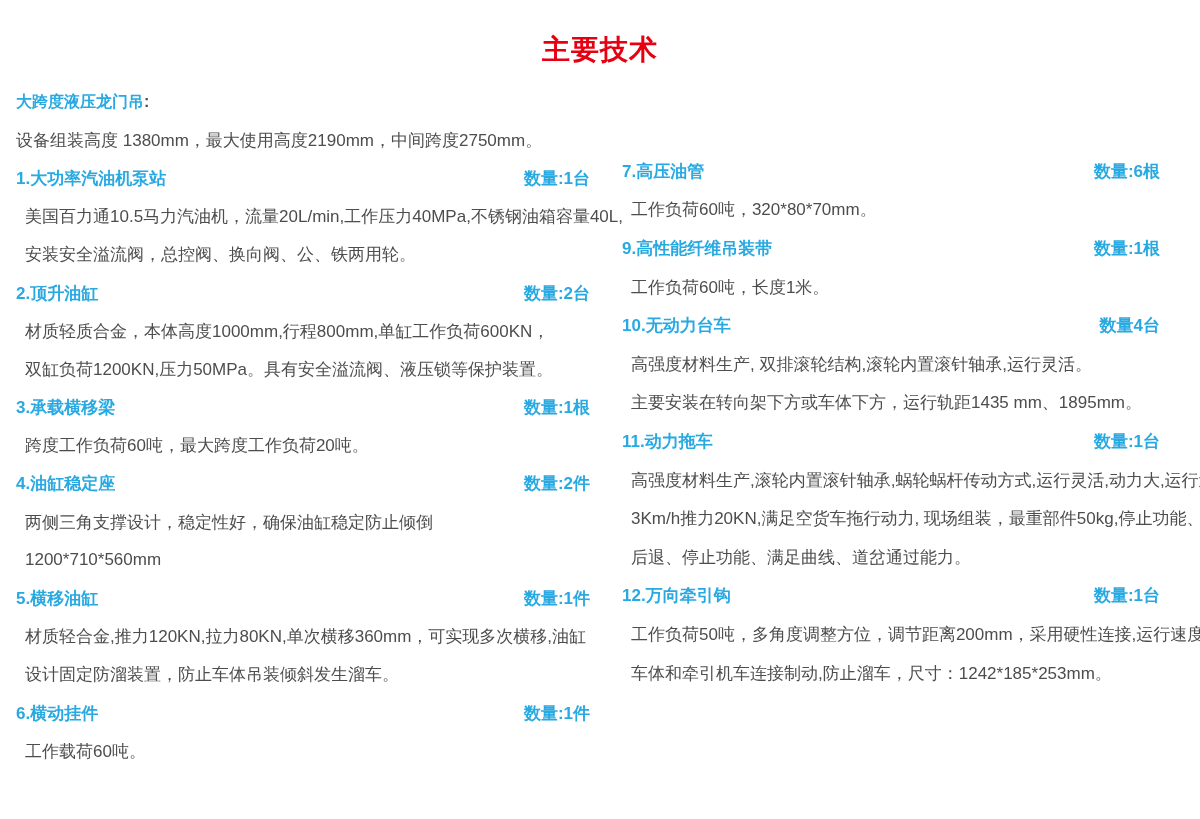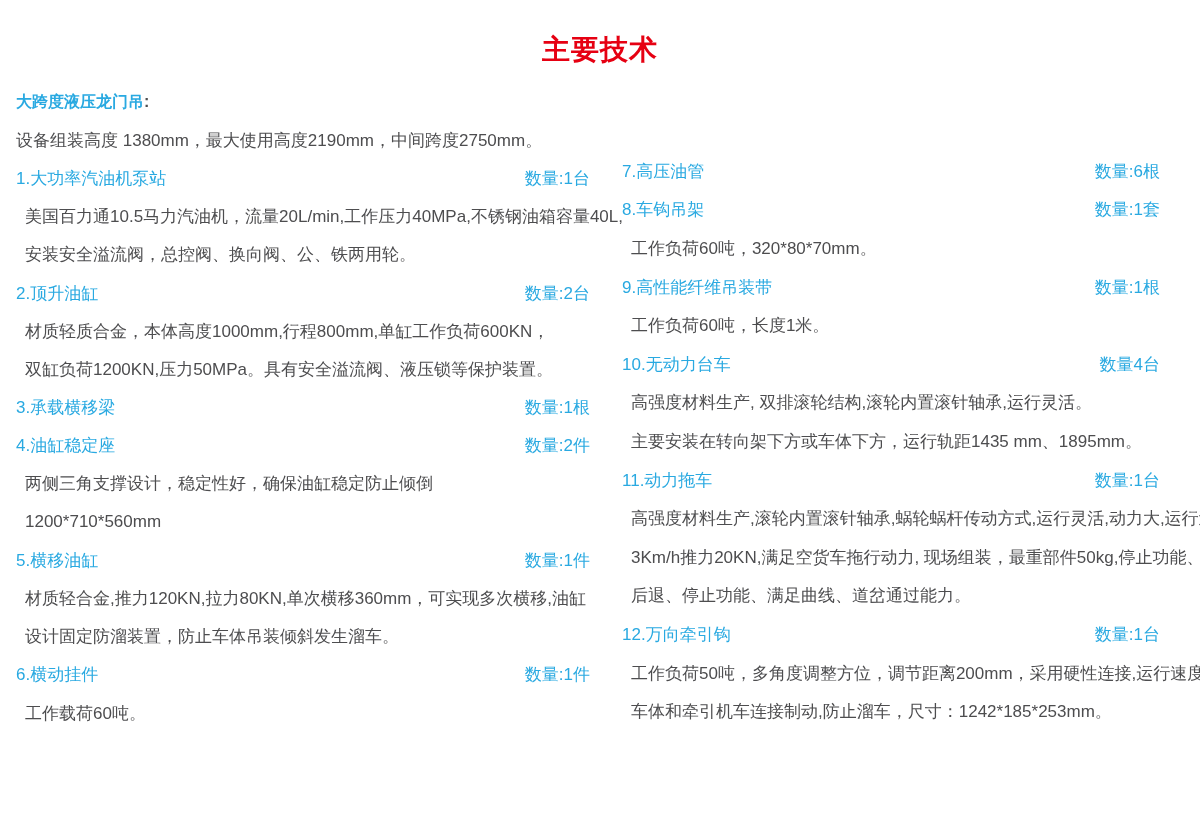--- a/index.html
+++ b/index.html
@@ -44,21 +44,21 @@
     font-size: 17px;
     padding-left: 9px;
     white-space: nowrap;
   }
   .intro-text { padding-left: 0; }
 
   .sec-head { justify-content: space-between; }
   .sec-title, .sec-qty {
     color: var(--blue);
     font-size: 17px;
-    font-weight: normal;
+    font-weight: bold;
     white-space: nowrap;
   }
 </style>
 </head>
 <body>
 
 <div class="page">
 
   <h1 class="page-title">主要技术</h1>
 
@@ -85,20 +85,21 @@
       </div>
       <div class="row body-line">材质轻质合金，本体高度1000mm,行程800mm,单缸工作负荷600KN，</div>
         <div class="row body-line">双缸负荷1200KN,压力50MPa。具有安全溢流阀、液压锁等保护装置。</div>
     </section>
 
     <section>
       <div class="row sec-head">
         <span class="sec-title">3.承载横移梁</span>
         <span class="sec-qty">数量:1根</span>
       </div>
+        <div class="row body-line">跨度工作负荷60吨，最大跨度工作负荷20吨。</div>
     </section>
 
     <section>
       <div class="row sec-head">
         <span class="sec-title">4.油缸稳定座</span>
         <span class="sec-qty">数量:2件</span>
       </div>
       <div class="row body-line">两侧三角支撑设计，稳定性好，确保油缸稳定防止倾倒</div>
         <div class="row body-line">1200*710*560mm</div>
     </section>
@@ -123,24 +124,20 @@
 
   <div class="col" id="col-right">
     <section>
       <div class="row sec-head">
         <span class="sec-title">7.高压油管</span>
         <span class="sec-qty">数量:6根</span>
       </div>
     </section>
 
     <section>
-      <div class="row sec-head">
-        <span class="sec-title">8.车钩吊架</span>
-        <span class="sec-qty">数量:1套</span>
-      </div>
       <div class="row body-line">工作负荷60吨，320*80*70mm。</div>
     </section>
 
     <section>
       <div class="row sec-head">
         <span class="sec-title">9.高性能纤维吊装带</span>
         <span class="sec-qty">数量:1根</span>
       </div>
       <div class="row body-line">工作负荷60吨，长度1米。</div>
     </section>

